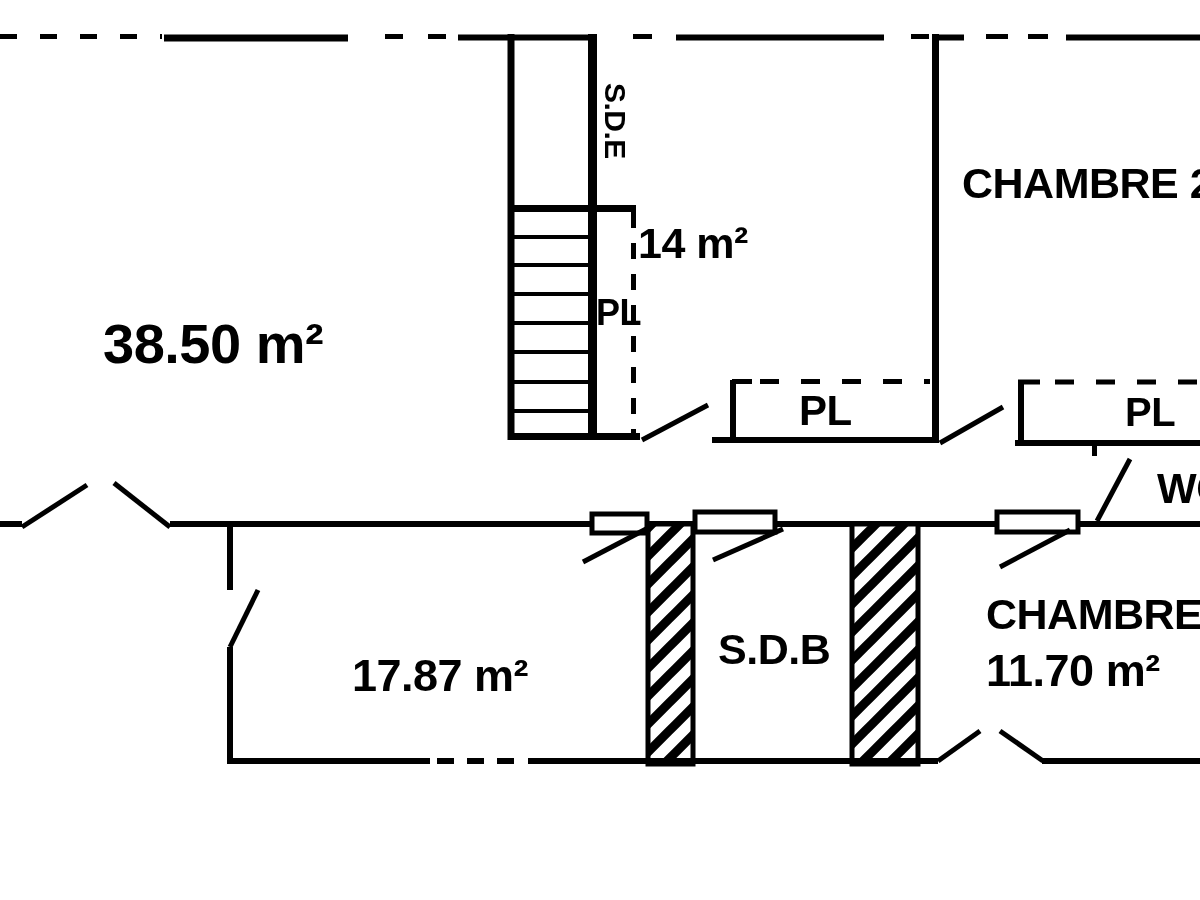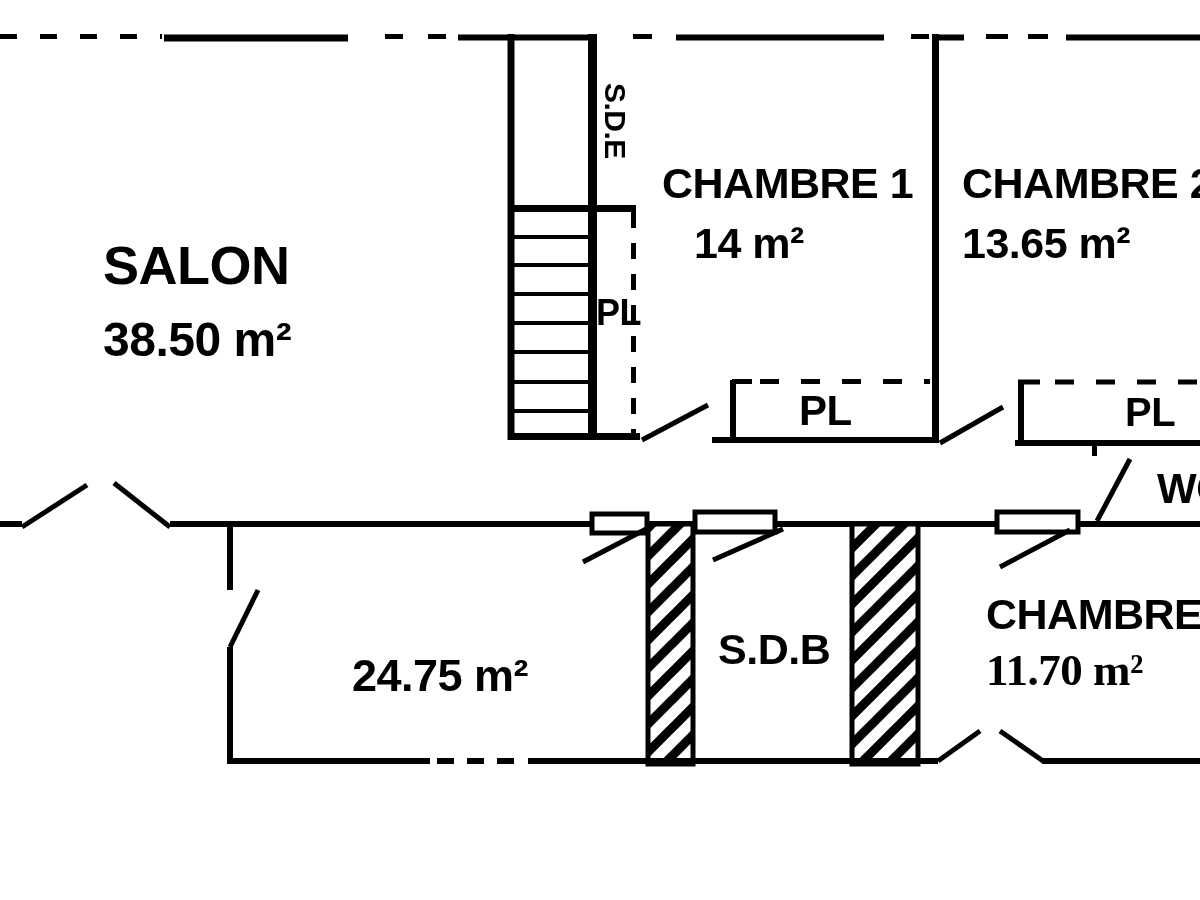--- a/index.html
+++ b/index.html
@@ -6,21 +6,21 @@
   #stage{
     position:relative;width:1200px;height:900px;background:#ffffff;
     overflow:hidden;font-family:"Liberation Sans",sans-serif;color:#000;
   }
   #linework{position:absolute;left:0;top:0;}
   .lbl{
     position:absolute;font-weight:700;color:#000;line-height:1;
     white-space:nowrap;letter-spacing:-0.5px;
   }
   .fs54{font-size:54px;}
-  .fs48{font-size:48px;}
+  .fs48{font-size:56px;}
   .fs45{font-size:45px;}
   .fs43{font-size:43px;}
   .fs42{font-size:42px;}
   .fs40{font-size:40px;}
   .fs36{font-size:36px;}
   .fs30{font-size:30px;}
   .rot90{transform:rotate(90deg);transform-origin:center center;}
   .title{letter-spacing:-2px;}
 </style>
 </head>
@@ -130,35 +130,32 @@
       <line x1="437" y1="761" x2="525" y2="761" stroke="#000" stroke-width="6" stroke-dasharray="17 13"></line>
       <rect x="528" y="758" width="410" height="6" fill="#000"></rect>
       <rect x="1042" y="758" width="158" height="6" fill="#000"></rect>
     </g>
     <g stroke="#000" stroke-width="5">
       <line x1="938" y1="761" x2="980" y2="731"></line>
       <line x1="1000" y1="731" x2="1043" y2="761"></line>
     </g>
   </svg>
 
-  <div class="lbl fs54" style="left:103px;top:238px;">SALON</div>
   <div class="lbl fs48" style="left:103px;top:316px;">38.50 m²</div>
 
-  <div class="lbl fs43" style="left:662px;top:162px;">CHAMBRE 1</div>
-  <div class="lbl fs43" style="left:694px;top:222px;">14 m²</div>
+  <div class="lbl fs43" style="left:638px;top:222px;">14 m²</div>
 
   <div class="lbl fs43" style="left:962px;top:162px;">CHAMBRE 2</div>
-  <div class="lbl fs43" style="left:962px;top:222px;">13.65 m²</div>
 
-  <div class="lbl fs45" style="left:352px;top:653px;">24.75 m²</div>
+  <div class="lbl fs45" style="left:352px;top:653px;">17.87 m²</div>
 
   <div class="lbl fs43" style="left:718px;top:628px;text-align:center;">S.D.B</div>
 
   <div class="lbl fs43" style="left:986px;top:593px;">CHAMBRE 3</div>
-  <div class="lbl fs45" style="left:986px;top:648px;font-family:Liberation Serif, serif;">11.70 m²</div>
+  <div class="lbl fs45" style="left:986px;top:648px;">11.70 m²</div>
 
   <div class="lbl fs42" style="left:1157px;top:468px;">WC</div>
 
   <div class="lbl fs30 rot90" style="left:580px;top:103px;width:70px;text-align:center;">S.D.E</div>
 
   <div class="lbl fs36" style="left:596px;top:295px;">PL</div>
   <div class="lbl fs42" style="left:799px;top:390px;">PL</div>
   <div class="lbl fs40" style="left:1125px;top:392px;">PL</div>
 
 

